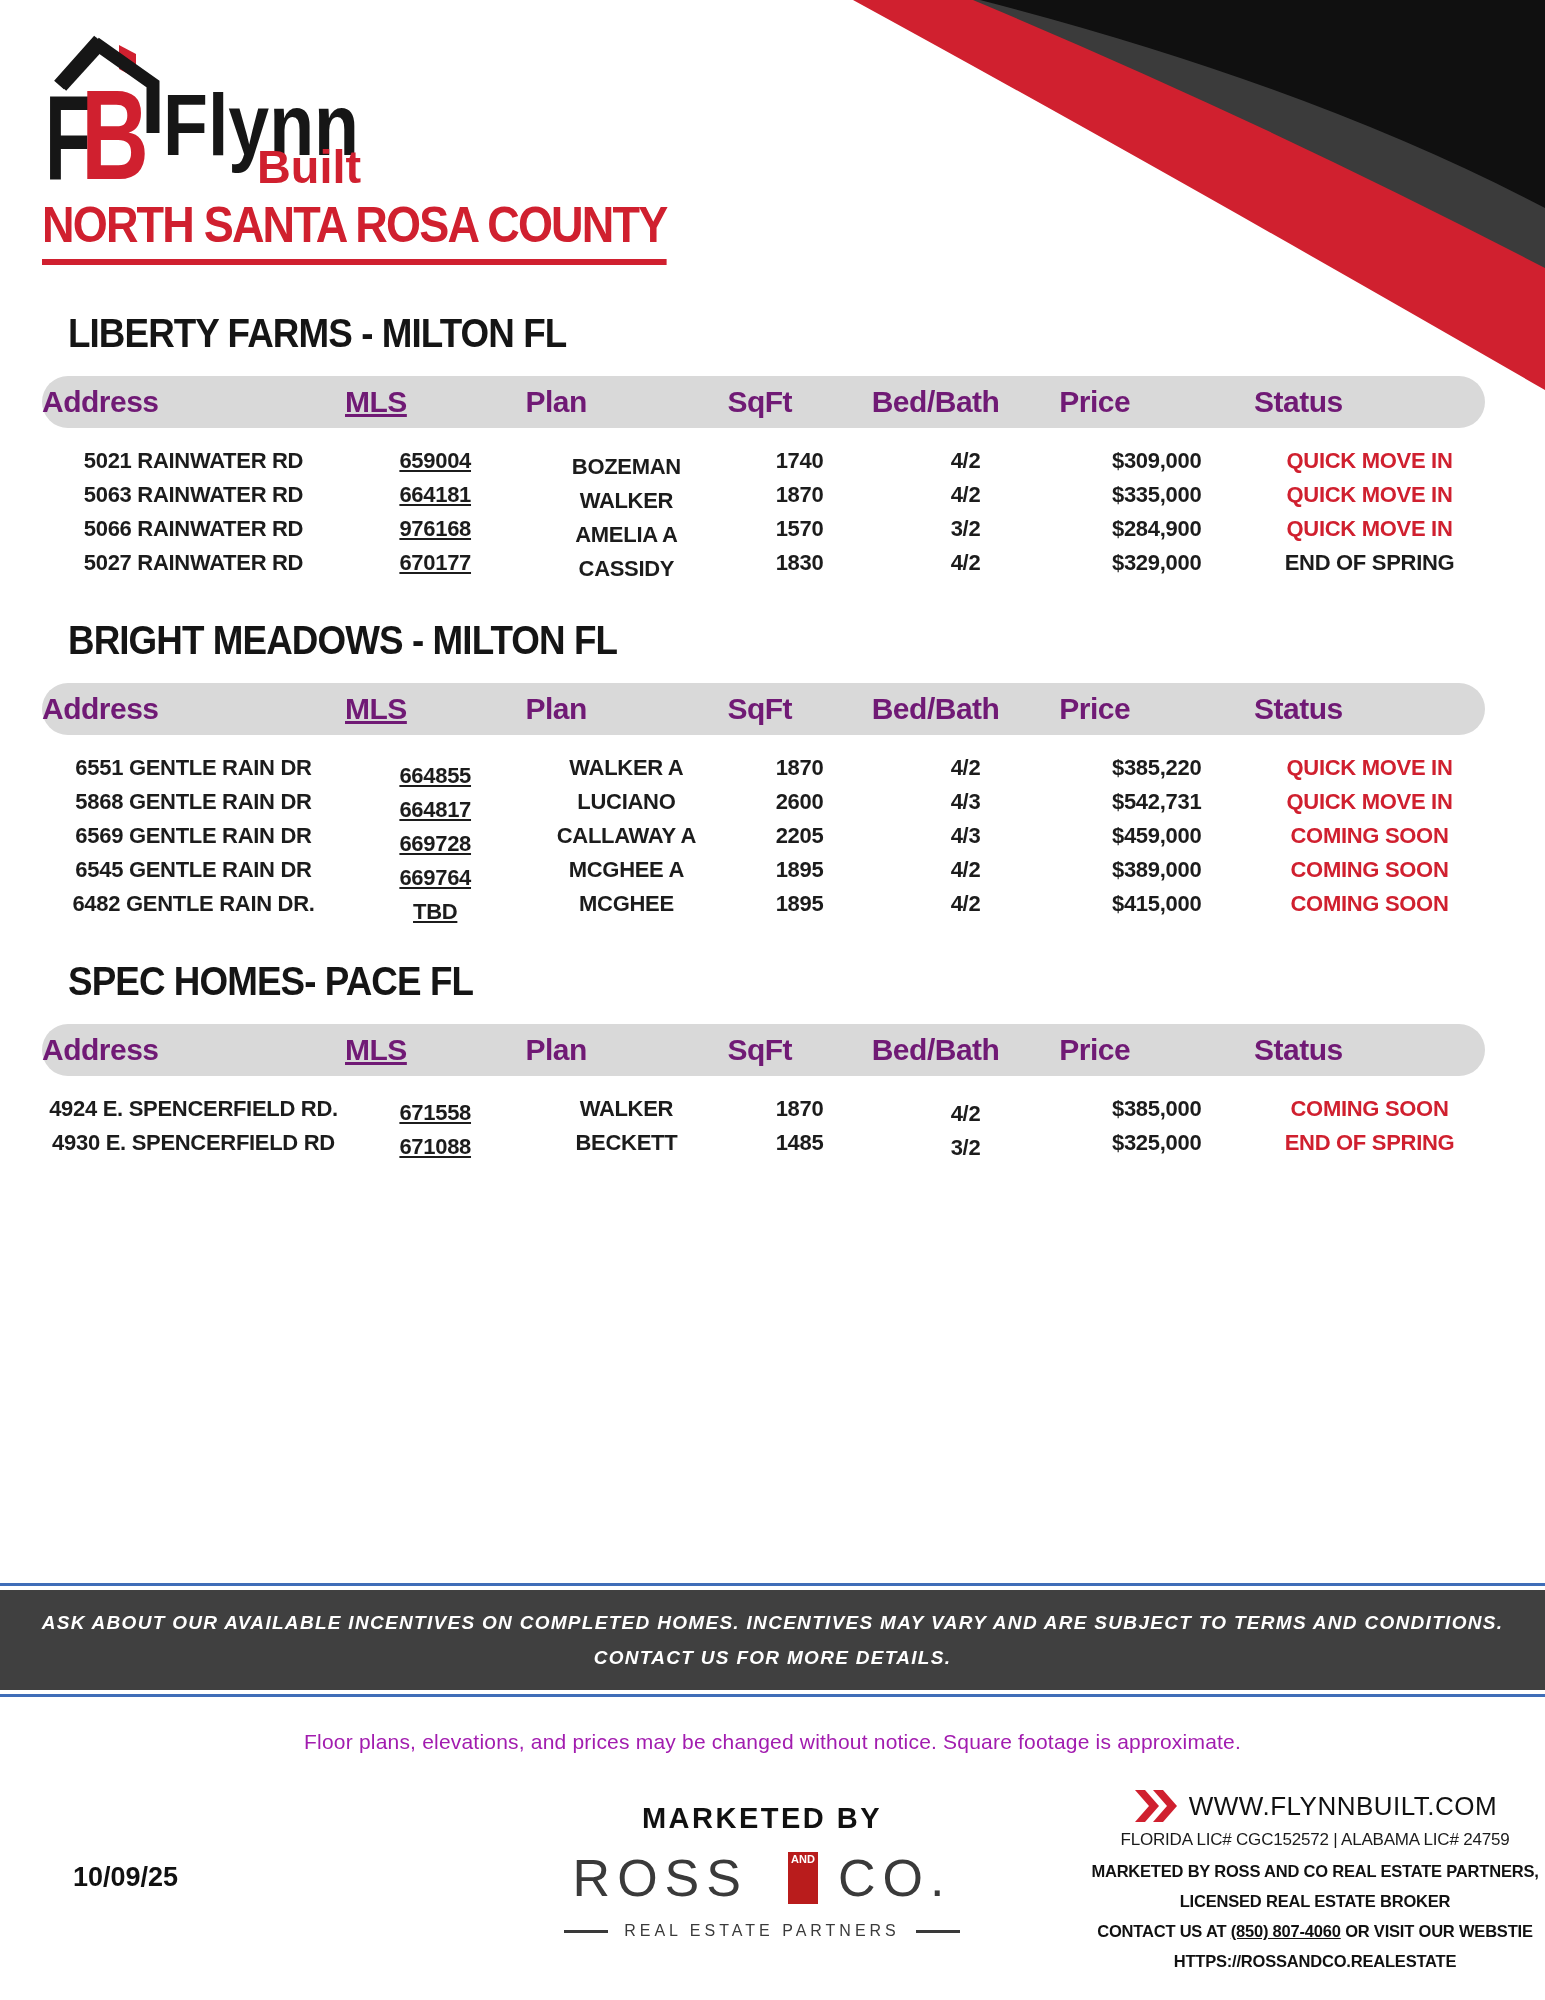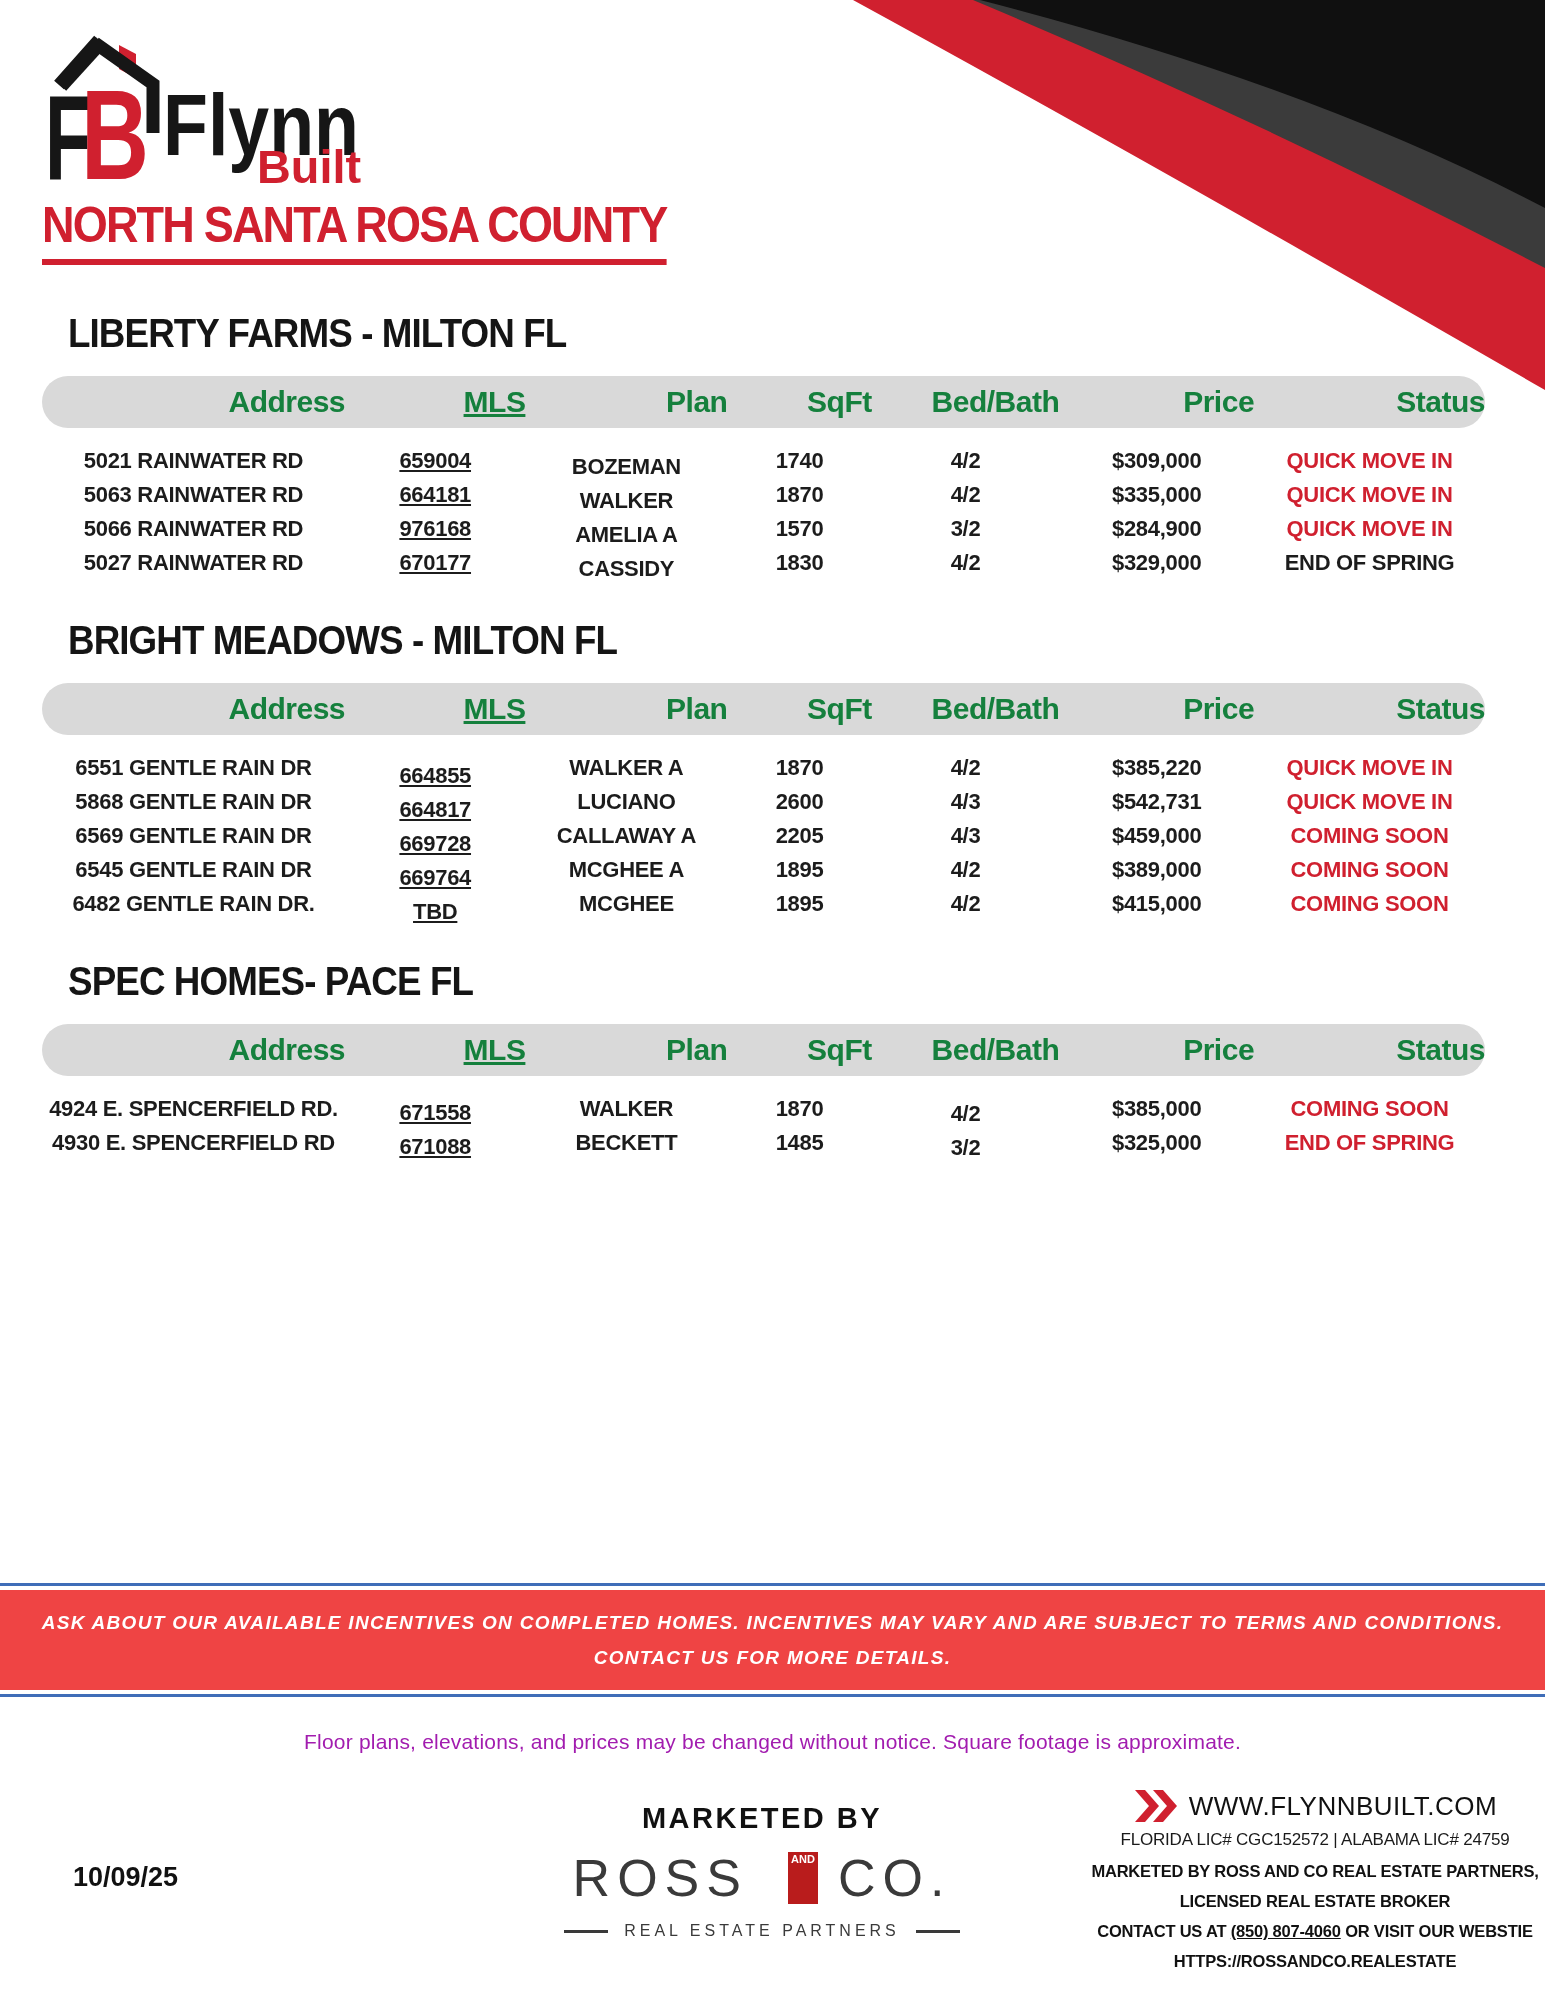--- a/index.html
+++ b/index.html
@@ -27,40 +27,40 @@
   .section-heading {
     display:inline-block; margin-left:26px;
     font-size:40px; font-weight:bold; letter-spacing:-1px; color:#151515;
     transform:scaleX(0.92); transform-origin:left center; white-space:nowrap;
   }
   .thead {
     margin-top:20px; height:52px; background:#d9d9d9; border-radius:27px;
     display:flex; align-items:center;
   }
   .hcell {
-    font-size:30px; font-weight:bold; color:#15803d; text-align:right;
+    font-size:30px; font-weight:bold; color:#701a75; text-align:left;
     letter-spacing:-0.5px;
   }
   .rows { margin-top:12px; }
   .row { display:flex; align-items:flex-end; height:34px; }
   .cell {
     position:relative; font-size:22px; font-weight:bold; color:#1c1c1c;
     text-align:center; letter-spacing:-0.3px; white-space:nowrap;
   }
   .c-addr{width:21%;} .c-mls{width:12.5%;text-decoration:underline;} .c-plan{width:14%;} .c-sqft{width:10%;}
   .c-bb{width:13%;} .c-price{width:13.5%;} .c-status{width:16%;}
   .s0 .rows .c-plan{top:6px;}
   .s1 .rows .c-mls{top:8px;}
   .s2 .rows .c-mls{top:4px;}
   .s2 .rows .c-bb{top:5px;}
   
   .banner-wrap { position:absolute; left:0; top:1583px; width:100%; }
   .blue-line { height:3px; background:#3f6db8; }
   .banner {
-    margin:4px 0; background:#ef4444; padding:15px 34px;
+    margin:4px 0; background:#404040; padding:15px 34px;
     text-align:center; color:#ffffff;
   }
   .banner div {
     font-size:19px; font-weight:bold; font-style:italic;
     letter-spacing:1.3px; line-height:1.85;
   }
   
   .disclaimer {
     position:absolute; left:0; top:1730px; width:100%;
     text-align:center; font-size:21px; color:#a21caf; letter-spacing:0.2px;

